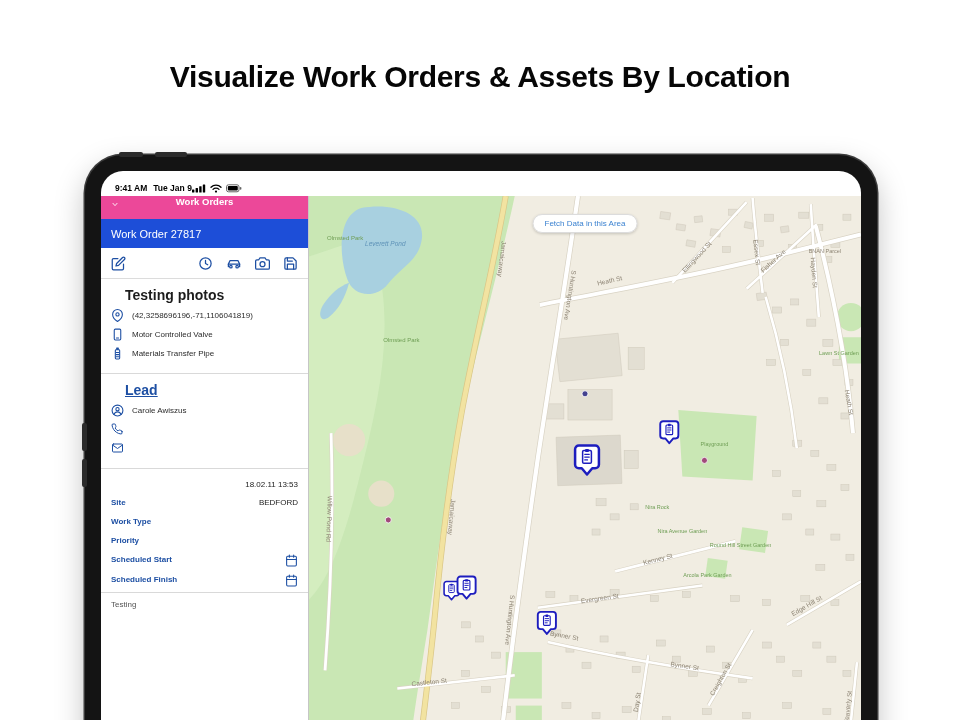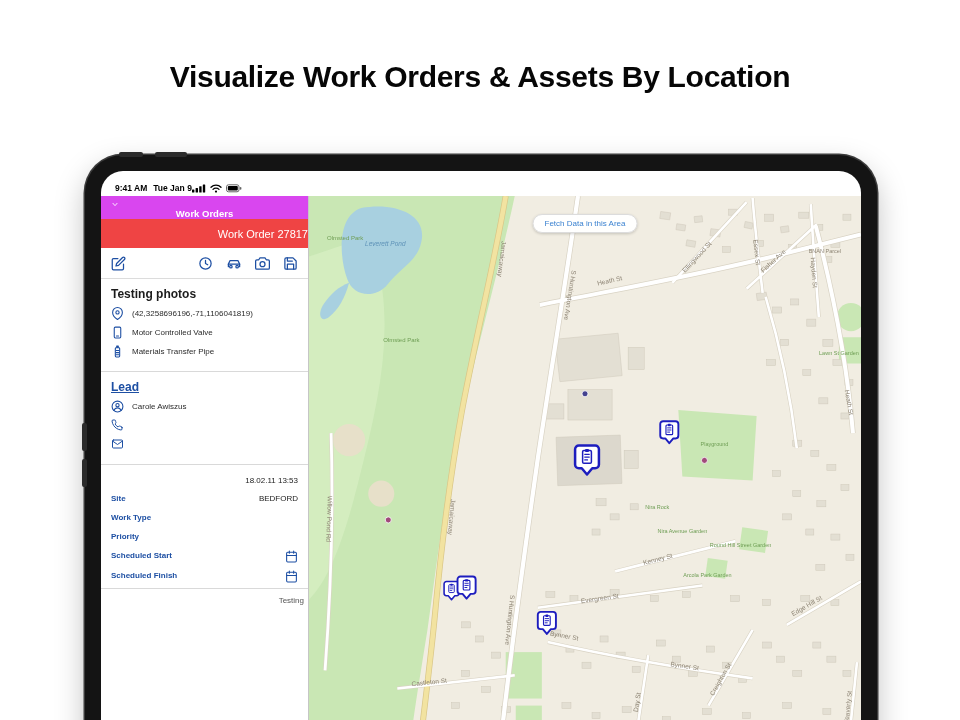--- a/index.html
+++ b/index.html
@@ -25,44 +25,44 @@
   .statusbar{height:22px;flex:0 0 22px;display:flex;align-items:flex-end;
     padding:0 14px 3px 14px;font-size:8.5px;font-weight:700;color:#000;}
   .sb-left{display:flex;gap:6px;}
   .sb-right{display:flex;align-items:center;gap:4px;}
 
   .content{flex:1;display:flex;min-height:0;}
 
   
   .sidebar{width:207px;flex:0 0 207px;background:#fff;border-right:1px solid #c6c6c6;
     display:flex;flex-direction:column;overflow:hidden;}
-  .nav-header{height:23px;flex:0 0 23px;background:#d946ef;position:relative;
-    display:flex;align-items:flex-end;}
+  .nav-header{height:23px;flex:0 0 23px;background:#ec4899;position:relative;
+    display:flex;align-items:flex-start;}
   .nav-header .chev{position:absolute;left:9px;top:5px;}
   .nav-title{width:100%;text-align:center;color:#fff;font-size:9.5px;font-weight:700;}
-  .wo-header{height:29px;flex:0 0 29px;background:#ef4444;color:#fff;display:flex;
-    align-items:center;padding-left:10px;font-size:11px;justify-content:flex-end;}
+  .wo-header{height:29px;flex:0 0 29px;background:#1d4ed8;color:#fff;display:flex;
+    align-items:center;padding-left:10px;font-size:11px;}
   .toolbar{height:30px;flex:0 0 30px;display:flex;align-items:center;padding:0 10px;
     border-bottom:1px solid #dcdcdc;background:#fff;}
   .toolbar .spacer{flex:1;}
   .toolbar .ticon{margin-left:13px;display:flex;}
   .icon{display:inline-flex;}
   .divider{height:1px;background:#d9d9d9;flex:0 0 1px;}
 
   .section{padding:8px 10px;}
-  .sec-heading{font-size:12px;font-weight:700;color:#1c1c1c;margin-bottom:5px;}
+  .sec-heading{font-size:14px;font-weight:700;color:#1c1c1c;margin-bottom:5px;margin-left:14px;}
   .sec-heading.blue{color:#1d4fa3;text-decoration:underline;}
   .icon-row{display:flex;align-items:center;gap:8px;margin:5px 0;min-height:14px;}
   .icon-row .rtxt{font-size:8px;color:#2b2b2b;}
 
   .fields{padding:6px 10px 2px 10px;}
   .frow{display:flex;justify-content:space-between;align-items:flex-start;padding:3.5px 0;}
   .flabel{font-size:8px;font-weight:700;color:#1d4fa3;width:88px;line-height:1.5;}
   .fvalue{font-size:8px;color:#222;text-align:right;line-height:1.4;}
-  .footer-note{padding:7px 4px;font-size:8px;color:#555;text-align:right;}
+  .footer-note{padding:7px 10px;font-size:8px;color:#555;}
 
   
   .map{flex:1;position:relative;background:#f1ede2;overflow:hidden;}
   .map svg.mapsvg{position:absolute;inset:0;width:100%;height:100%;display:block;}
   .fetch-btn{position:absolute;top:18px;left:50%;transform:translateX(-50%);
     background:rgba(255,255,255,.97);border:1px solid #dcdcdc;border-radius:11px;
     padding:4px 11px;font-size:8px;color:#3b82d0;box-shadow:0 1px 3px rgba(0,0,0,.18);
     cursor:pointer;white-space:nowrap;z-index:5;}
 
   .rd{font-size:6.5px;fill:#8d8474;}

